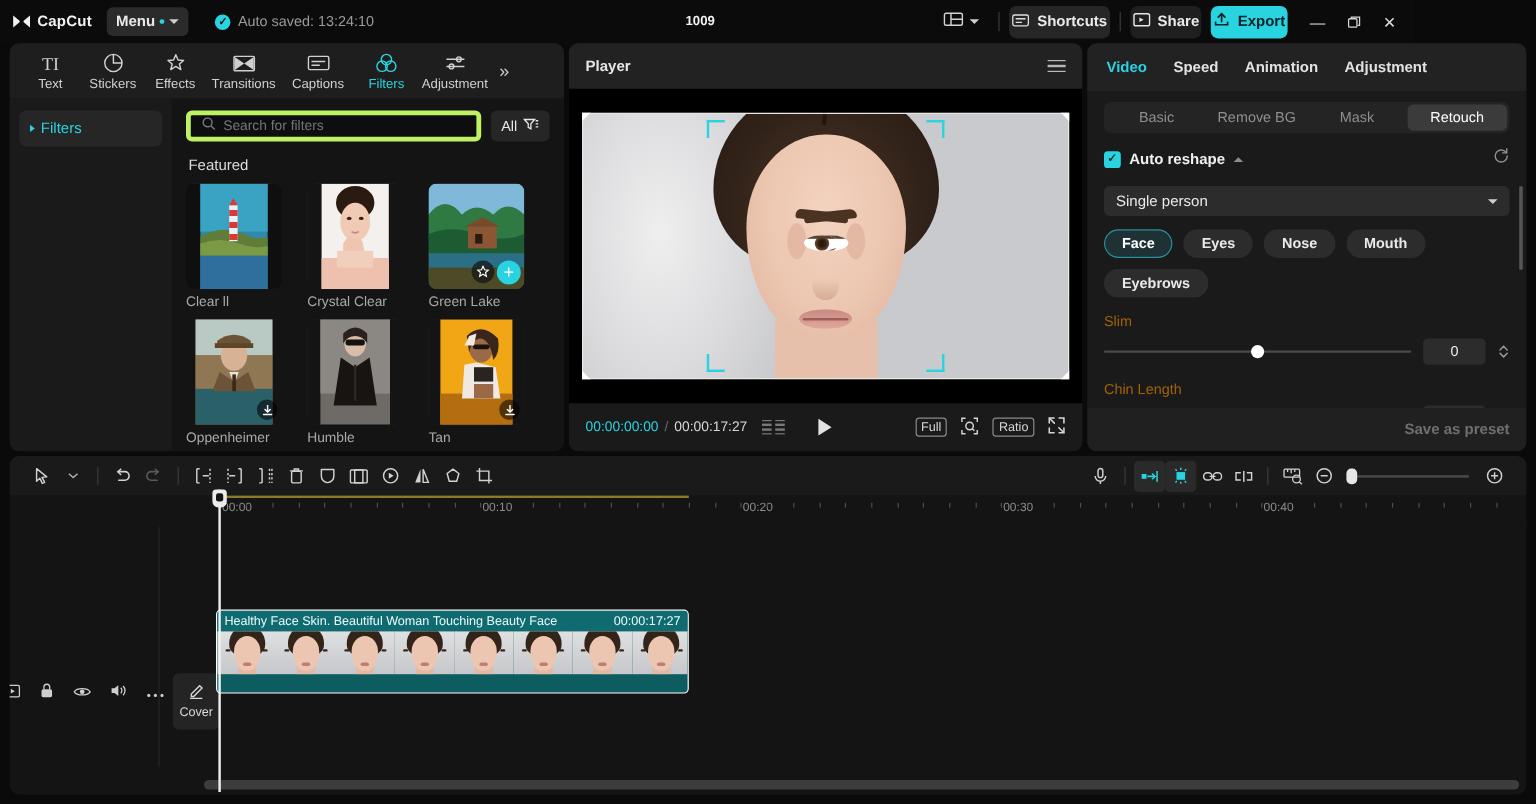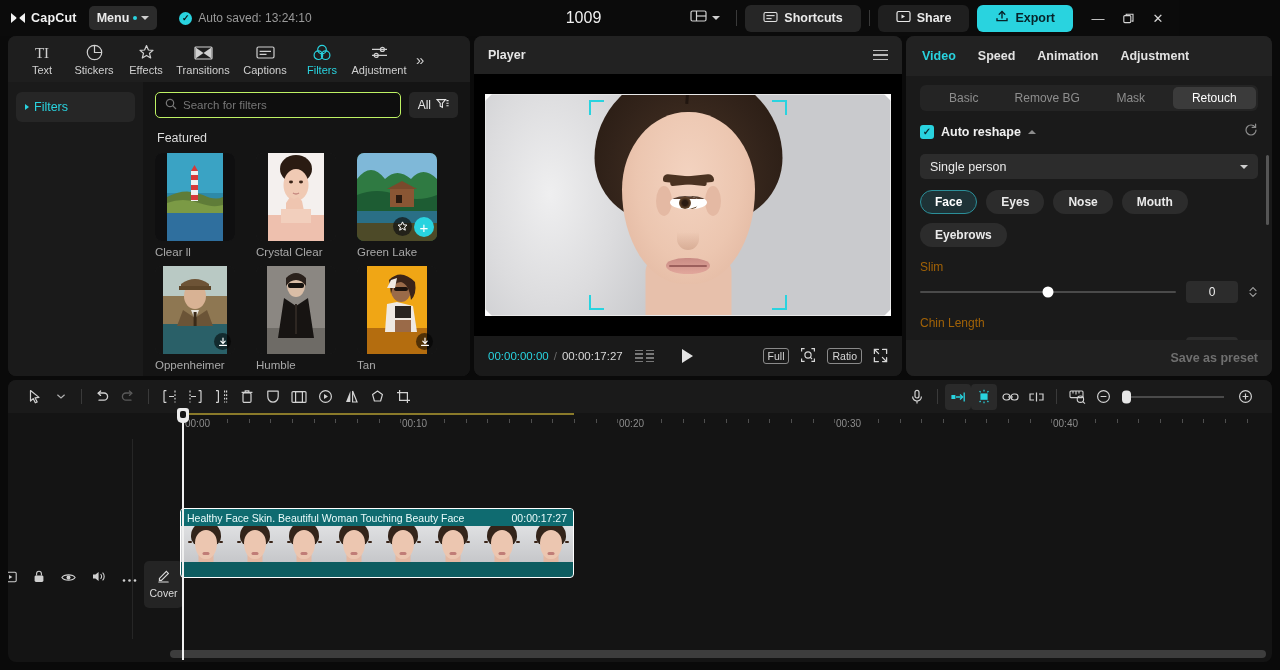--- a/index.html
+++ b/index.html
@@ -40,31 +40,31 @@
   .autosave { margin-left: 22px; display: flex; align-items: center; gap: 6px; }
   .check-circle {
     width: 13px; height: 13px; border-radius: 50%; background: #29d3df;
     display: flex; align-items: center; justify-content: center;
     color: #0b0b0b; font-size: 9px; font-weight: bold; line-height: 1;
   }
   .autosave-text { color: #9a9a9a; font-size: 12px; }
   .project-title {
     position: absolute; left: 0; right: 12px; top: 0; height: 36px;
     display: flex; align-items: center; justify-content: center;
-    color: #f0f0f0; font-size: 16px; font-weight: 400; pointer-events: none;
+    color: #f0f0f0; font-size: 11px; font-weight: 700; pointer-events: none;
   }
   .tb-right {
     margin-left: auto; display: flex; align-items: center; gap: 0; padding-right: 6px;
     position: relative; z-index: 3;
   }
   .layout-btn { display:flex; align-items:center; gap:5px; padding: 4px 8px; cursor:pointer; }
   .vsep { width: 1px; height: 16px; background: #3a3a3a; margin: 0 8px; }
   .pill-btn {
     display: flex; align-items: center; gap: 6px;
-    height: 27px; padding: 0 18px; border-radius: 6px;
+    height: 27px; padding: 0 2px; border-radius: 6px;
     color: #eaeaea; font-size: 12.5px; font-weight: 700; cursor: pointer;
   }
   .pill-btn.shortcuts { background: #262626; }
   .pill-btn.share { background: #1f1f1f; }
   .pill-btn.export { background: #29d3df; color: #07232a; margin-left: 8px; }
   .win-ctrls { display: flex; align-items: center; margin-left: 10px; }
   .win-btn {
     width: 30px; height: 30px; display: flex; align-items: center; justify-content: center;
     color: #d6d6d6; font-size: 13px; cursor: pointer;
   }
@@ -93,21 +93,21 @@
   .side-item {
     height: 30px; border-radius: 6px; background: #262626;
     display: flex; align-items: center; gap: 5px; padding-left: 9px;
     color: #29d3df; font-size: 12.5px; cursor: pointer;
   }
   .tri-r { width:0;height:0;border-top:3.5px solid transparent;border-bottom:3.5px solid transparent;border-left:4.5px solid #29d3df; }
 
   .left-content { flex: 1; background: #141414; padding: 10px 12px 0 12px; position: relative; }
   .searchrow { display: flex; align-items: center; gap: 8px; }
   .searchbox {
-    flex: 1; height: 26px; background: #0e0e0e; border: 1px solid #bef264; border-radius: 5px;
+    flex: 1; height: 26px; background: #0e0e0e; border: 4px solid #bef264; border-radius: 5px;
     display: flex; align-items: center; gap: 6px; padding: 0 9px;
   }
   .search-ph { color: #767676; font-size: 11.5px; }
   .allbtn {
     height: 26px; padding: 0 9px; background: #262626; border-radius: 5px;
     display: flex; align-items: center; gap: 5px; color: #e8e8e8; font-size: 12px; cursor: pointer;
   }
   .sect-title { color: #dcdcdc; font-size: 12.5px; margin: 13px 0 8px 2px; }
   .grid { display: flex; flex-wrap: wrap; gap: 0 21px; }
   .cell { width: 80px; margin-bottom: 8px; }

